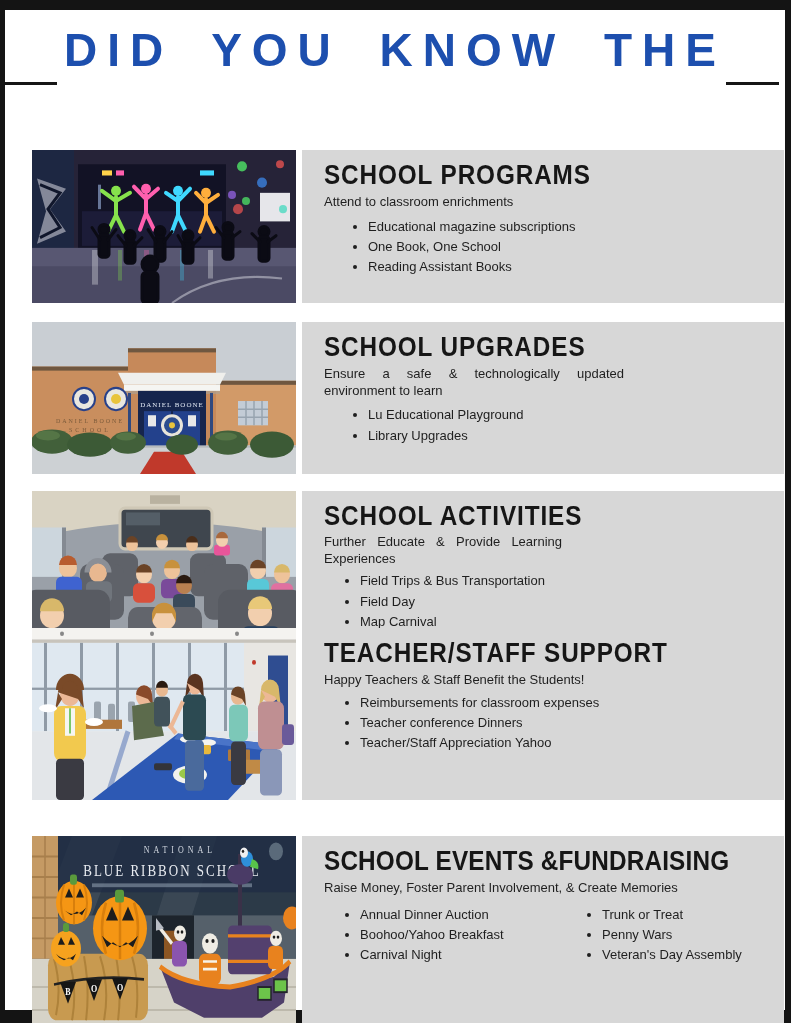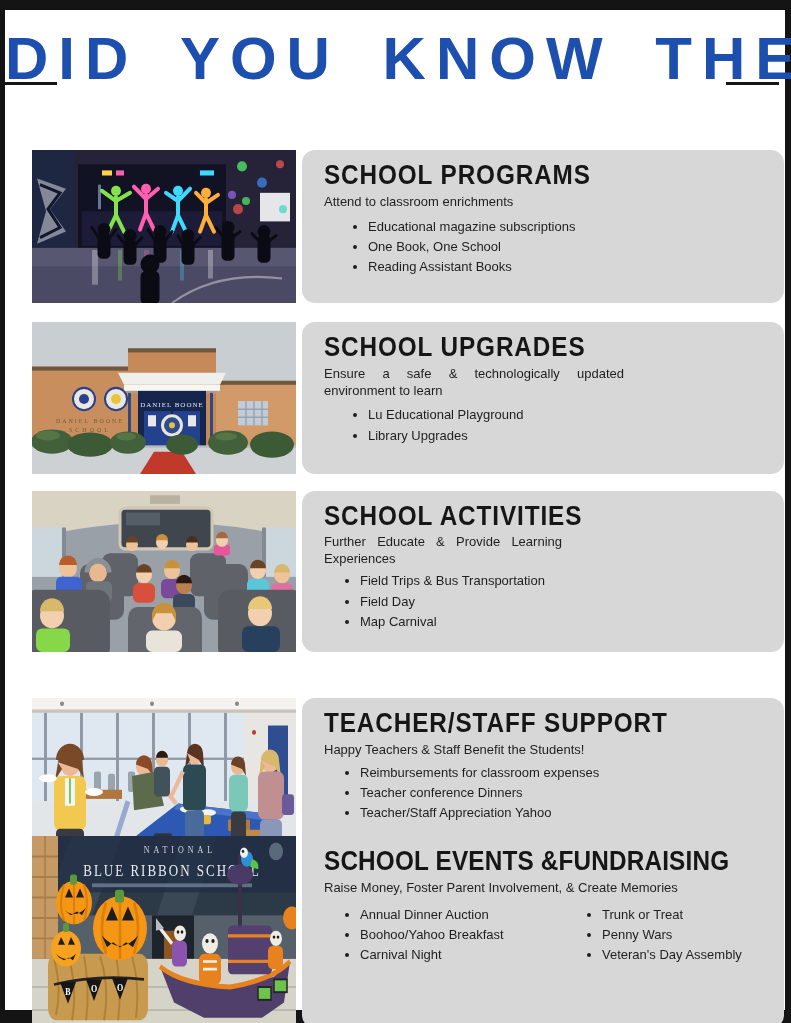--- a/index.html
+++ b/index.html
@@ -14,38 +14,37 @@
     overflow:hidden; position:relative;
   }
   .page{
     position:absolute; left:5px; top:10px; width:780px; height:1000px;
     background:#ffffff;
   }
   
   .title-wrap{position:relative; width:100%; padding-top:12px; text-align:center;}
   .title-line{
     color:var(--accent);
-    font-size:60px; font-weight:700; letter-spacing:10px; word-spacing:16px;
+    font-size:46px; font-weight:700; letter-spacing:10px; word-spacing:16px;
     line-height:1.22; white-space:nowrap;
   }
   .rule{position:absolute; top:72px; height:3px; background:#161616;}
   .rule.left{left:0; width:52px;}
   .rule.right{right:6px; width:53px;}
   
   .row{position:absolute; left:0; width:100%;}
   .photo{
     position:absolute; left:27px; width:264px; height:100%;
     overflow:hidden; background:#0f766e;
   }
   .photo svg{display:block; width:100%; height:100%;}
   .panel{
     position:absolute; left:297px; width:482px; height:100%;
     background:var(--panel);
     padding:9px 24px 0 22px;
-    border-radius:13px;
   }
   .heading{
     color:var(--heading); font-size:27px; font-weight:700; letter-spacing:1px;
     transform:scale(0.9,1.04); transform-origin:left top; white-space:nowrap;
   }
   .heading.tight{letter-spacing:0.2px;}
   .subtitle{
     margin-top:4px; color:var(--body); font-size:13px; line-height:1.28;
     text-align:justify;
   }
@@ -57,21 +56,21 @@
   ul.bullets li{font-size:13px; color:var(--body); margin:4px 0; line-height:1.25;}
   .s3 ul.bullets, .s4 ul.bullets, .s5 ul.bullets{padding-left:36px; margin-top:6px;}
   .cols{display:flex;}
   .cols ul.bullets{margin-top:6px;}
   .cols .col-left{width:242px;}
   .cols .col-right{flex:1;}
   
   .r1{top:140px; height:153px;}
   .r2{top:312px; height:152px;}
   .r3{top:481px; height:161px;}
-  .r4{top:688px; height:172px;}
+  .r4{top:618px; height:172px;}
   .r5{top:826px; height:192px;}
   text{font-family:"Liberation Serif","DejaVu Serif",serif;}
 </style>
 </head>
 <body>
 
 <div class="page">
 
   <div class="title-wrap">
     <div class="rule left"></div>

